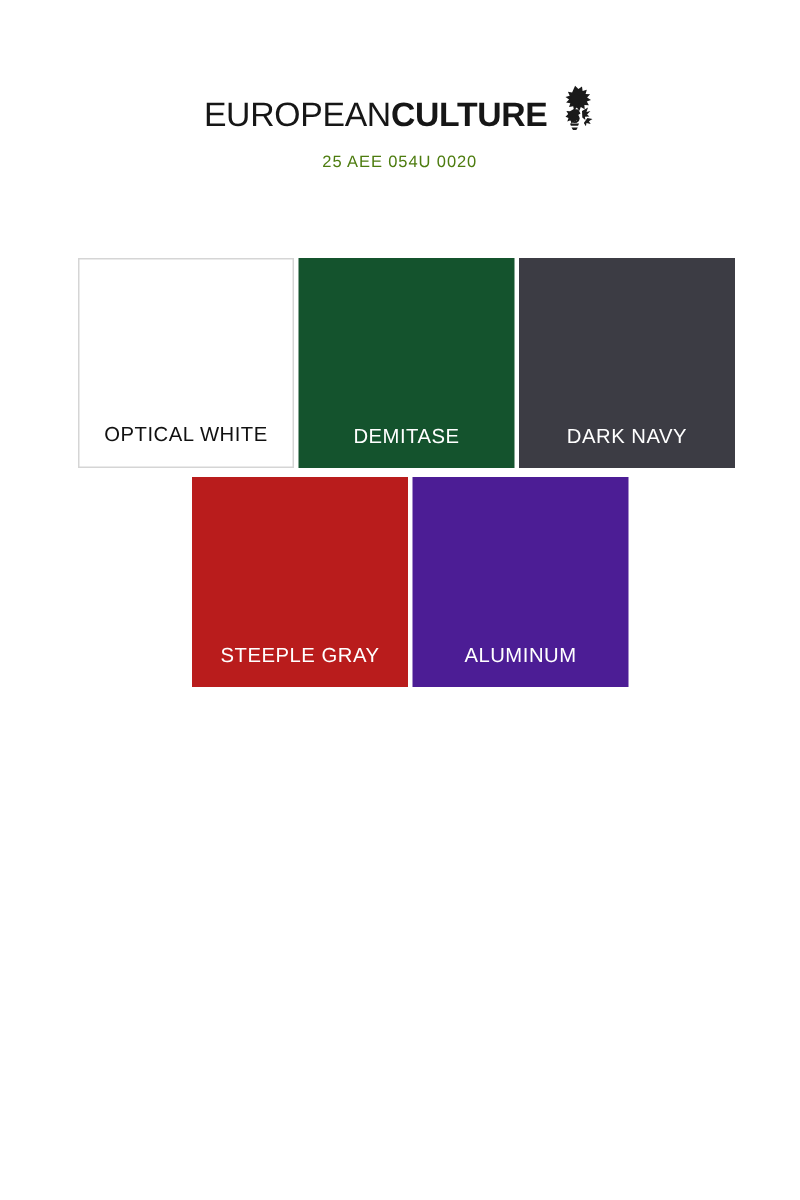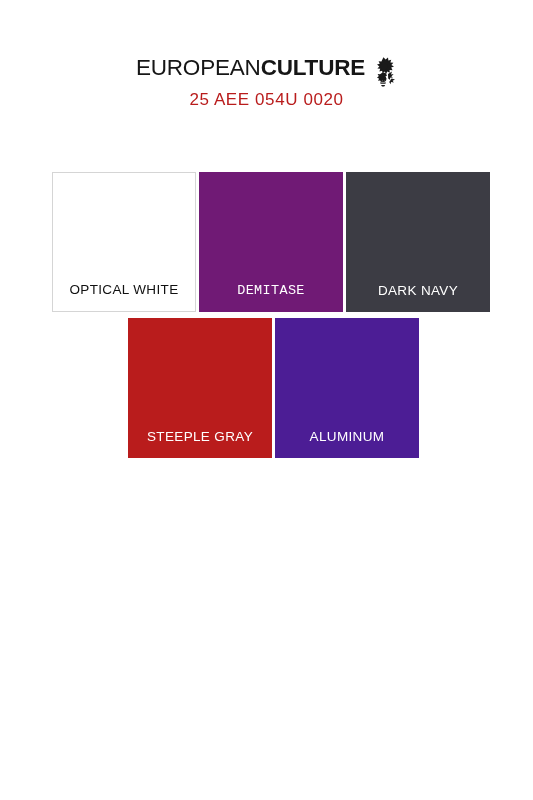--- a/index.html
+++ b/index.html
@@ -18,21 +18,21 @@
   
   #brand-header {
     position: absolute;
     left: 0;
     top: 55px;
     width: 533px;
     text-align: center;
   }
   #logo-lockup {
     display: inline-flex;
-    align-items: flex-start;
+    align-items: flex-end;
     justify-content: center;
     gap: 6px;
   }
   #wordmark {
     font-size: 22.5px;
     line-height: 26px;
     letter-spacing: -0.2px;
     color: #161616;
     white-space: nowrap;
   }
@@ -42,23 +42,24 @@
   #wordmark-culture {
     font-weight: 700;
   }
   #griffin-mark {
     display: block;
     width: 26px;
     height: 34px;
     margin-top: 1px;
   }
   #style-code {
-    font-size: 17px;
+    margin-top: 12px;
+    font-size: 11px;
     letter-spacing: 0.6px;
-    color: #b91c1c;
+    color: #4d7c0f;
     font-weight: 400;
   }
 
   
   #swatch-board {
     position: absolute;
     left: 0;
     top: 172px;
     width: 533px;
   }
@@ -127,21 +128,21 @@
 </div>
 
 <div id="swatch-board">
 
   <div class="swatch-row" id="swatch-row-1">
 
     <div class="swatch bordered" style="background-color: rgb(255, 255, 255);">
       <span class="swatch-label label-dark">OPTICAL WHITE</span>
     </div>
 
-    <div class="swatch" style="background-color: #701a75; font-family: Liberation Mono, monospace;">
+    <div class="swatch" style="background-color: #14532d;">
       <span class="swatch-label label-light">DEMITASE</span>
     </div>
 
     <div class="swatch" style="background-color: rgb(60, 60, 68);">
       <span class="swatch-label label-light">DARK NAVY</span>
     </div>
   </div>
 
   <div class="swatch-row" id="swatch-row-2">
 

